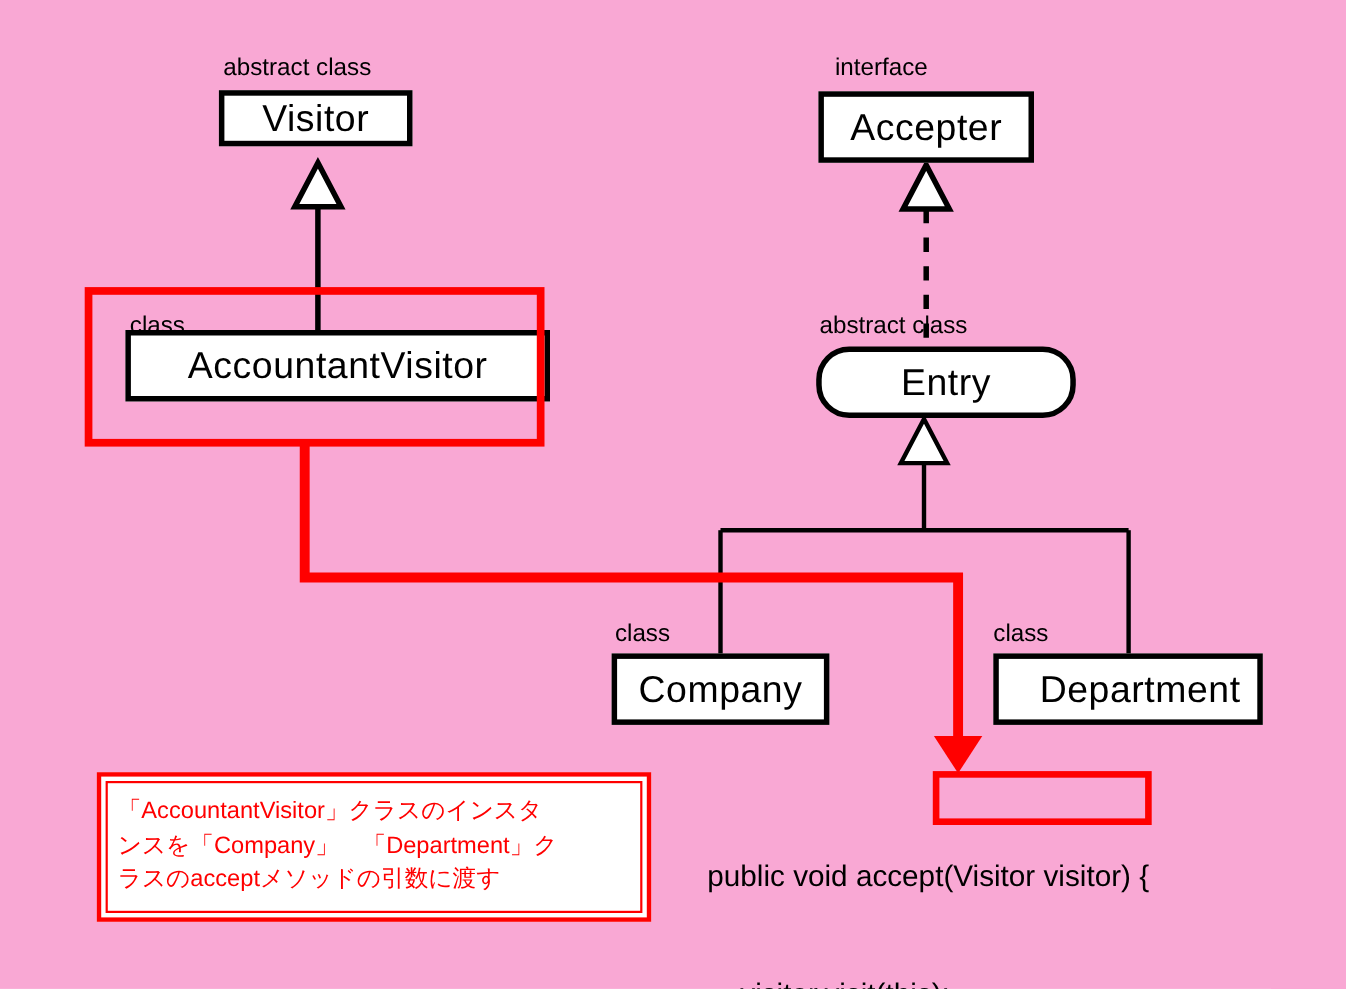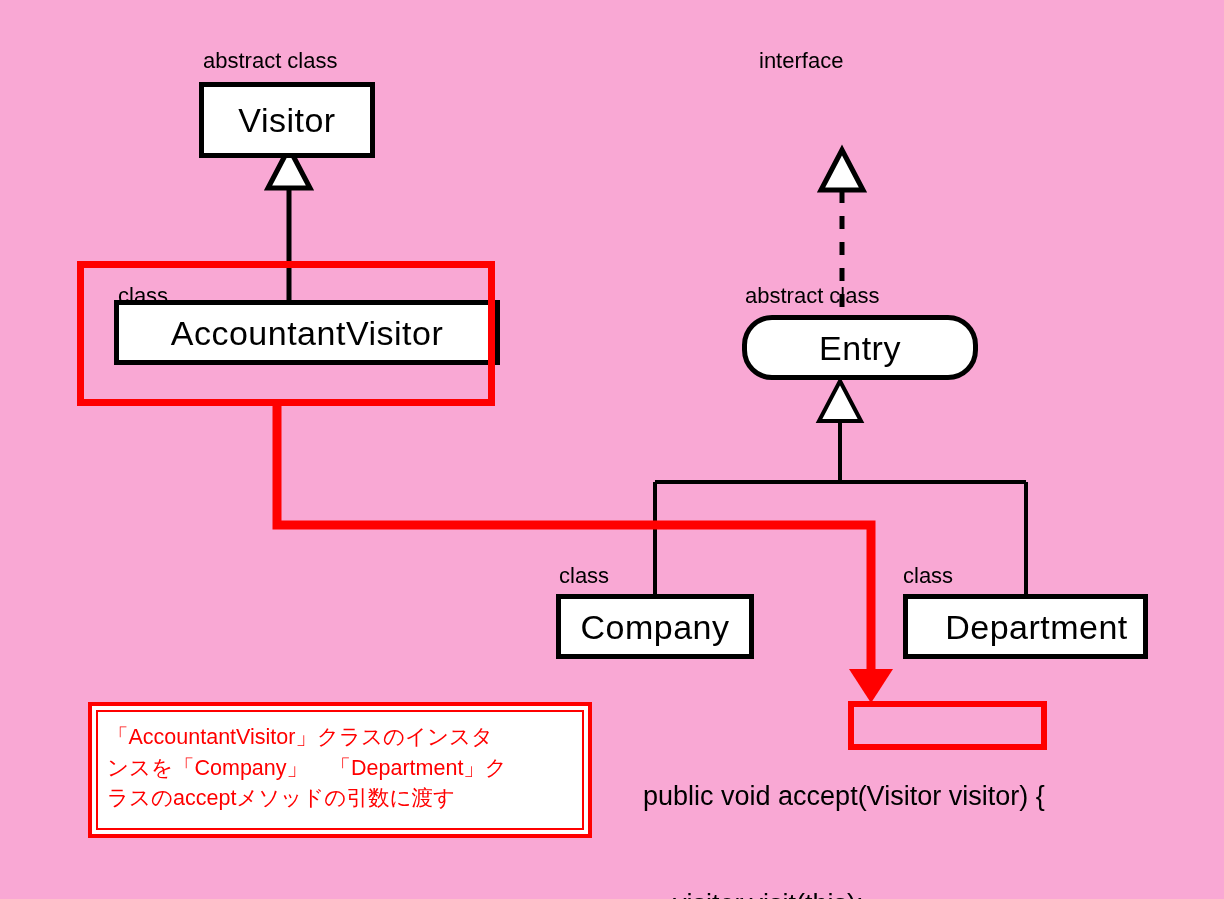--- a/index.html
+++ b/index.html
@@ -131,24 +131,25 @@
     </g>
   </svg>
 
   <div class="stereo" style="left:203px; top:50px;">abstract class</div>
   <div class="stereo" style="left:118px; top:285px;">class</div>
   <div class="stereo" style="left:743px; top:50px;margin-left:16px;">interface</div>
   <div class="stereo" style="left:745px; top:285px;">abstract class</div>
   <div class="stereo" style="left:559px; top:565px;">class</div>
   <div class="stereo" style="left:903px; top:565px;">class</div>
 
-  <div class="uml-box" style="left:199px; top:82px; width:176px; height:76px;">Visitor</div>
+  <div class="uml-box" style="left:199px; top:82px; width:176px; height:51px;">Visitor</div>
 
   <div class="uml-box" style="left:114px; top:300px; width:386px; height:65px;">AccountantVisitor</div>
 
+  <div class="uml-box" style="left:744px; top:83px; width:196px; height:65px;">Accepter</div>
 
   <div class="uml-box" style="left:742px; top:315px; width:236px; height:65px;border-radius:30px;">Entry</div>
 
   <div class="uml-box" style="left:556px; top:594px; width:198px; height:65px;">Company</div>
 
   <div class="uml-box" style="left:903px; top:594px; width:245px; height:65px;padding-left:22px;">Department</div>
 
   <div class="red-frame" style="left:77px; top:261px; width:418px; height:145px;"></div>
 
   <div class="code-block" style="left:643px; top:707px;">

